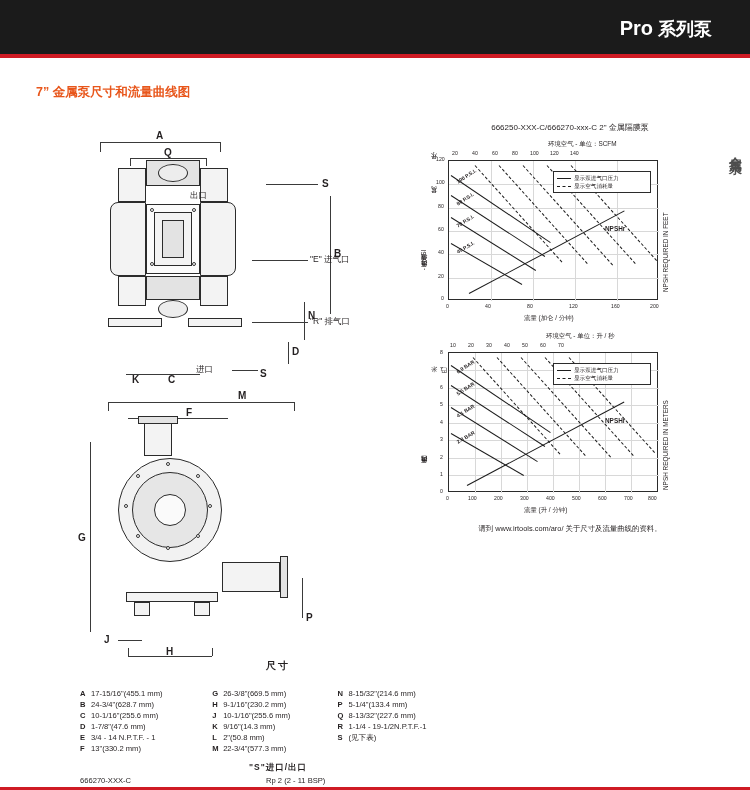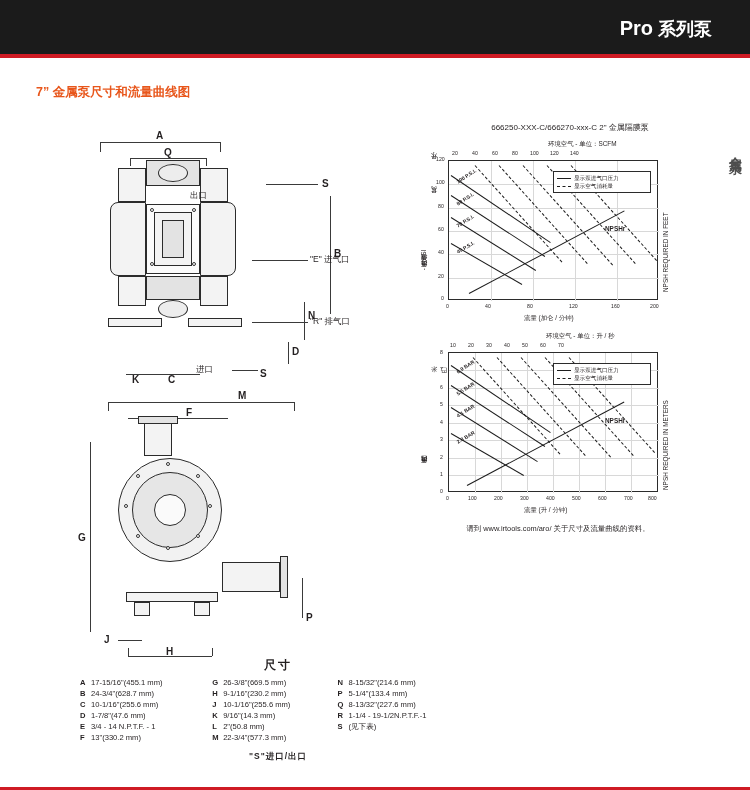--- a/index.html
+++ b/index.html
@@ -70,21 +70,21 @@
     border:0.8px solid #333; background:#fff;
   }
   .pump-front { position:absolute; left:48px; top:292px; width:220px; height:255px; }
 
   
   .dim-table {
     position:absolute; left:78px; top:660px; width:400px;
     font-size:7.6px; line-height:11px; color:#231f20;
   }
   .dim-table .tbl-title {
-    text-align:center; font-weight:bold; font-size:12px; margin-bottom:6px;
+    text-align:center; font-weight:bold; font-size:10px; margin-bottom:17px;
     letter-spacing:2px;
   }
   .dim-table table { border-collapse:collapse; width:100%; }
   .dim-table td { padding:0 2px; vertical-align:top; white-space:nowrap; }
   .dim-table td.k { font-weight:bold; width:11px; }
   .sub-title {
     text-align:center; font-weight:bold; font-size:8.5px; margin-top:8px; letter-spacing:1px;
   }
   .model-table { margin-top:2px; font-size:7.6px; line-height:11px; }
   .model-table td { padding:0 2px; white-space:nowrap; }
@@ -110,21 +110,21 @@
   .legend-box {
     position:absolute; border:1px solid #2b2b2b; background:#fff;
     font-size:5.6px; line-height:8px; padding:2px 3px; white-space:nowrap;
   }
   .legend-row { display:flex; align-items:center; gap:3px; }
   .legend-swatch { display:inline-block; width:14px; height:0; border-top:1px solid #1d1d1d; }
   .legend-swatch.d { border-top-style:dashed; }
   .npsh-lab { position:absolute; font-size:6.4px; font-weight:bold; }
   .press-lab { position:absolute; font-size:5.2px; font-weight:bold; transform-origin:left center; }
   .foot-note {
-    position:absolute; left:408px; top:524px; width:300px;
+    position:absolute; left:420px; top:524px; width:300px;
     text-align:center; font-size:7.4px; color:#231f20;
   }
   
   .bottom-rule {
     position:absolute; left:0; bottom:0; width:750px; height:3px; background:#cf1b24;
   }
 </style>
 </head>
 <body>
 
@@ -308,20 +308,24 @@
         <td>22-3/4"(577.3 mm)</td>
         <td class="k"></td>
         <td></td>
       </tr>
     </tbody>
   </table>
 
   <div class="sub-title">"S"进口/出口</div>
   <table class="model-table">
     <tbody>
+      <tr>
+        <td>666270-XXX-C</td>
+        <td>Rp 2 (2 - 11 BSP)</td>
+      </tr>
     </tbody>
   </table>
 </div>
 
 <div class="chart-col">
 
   <div class="chart-head" style="position:absolute; left:0; top:18px; width:300px;">
     <div>666250-XXX-C/666270-xxx-C 2" 金属隔膜泵</div>
   </div>
 

